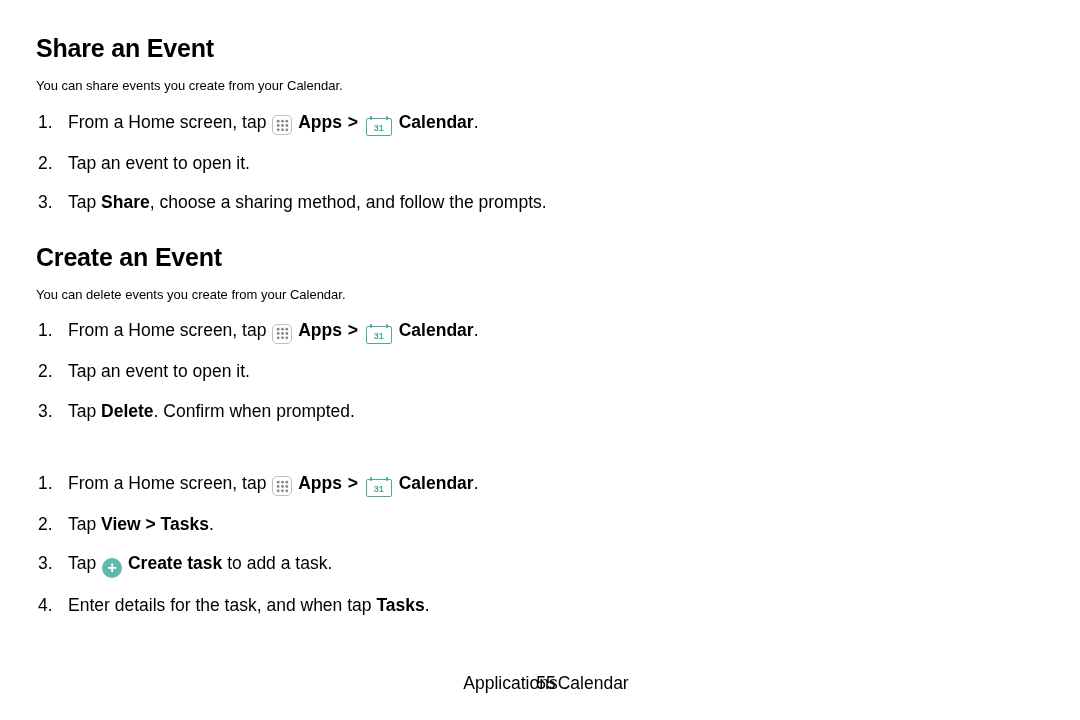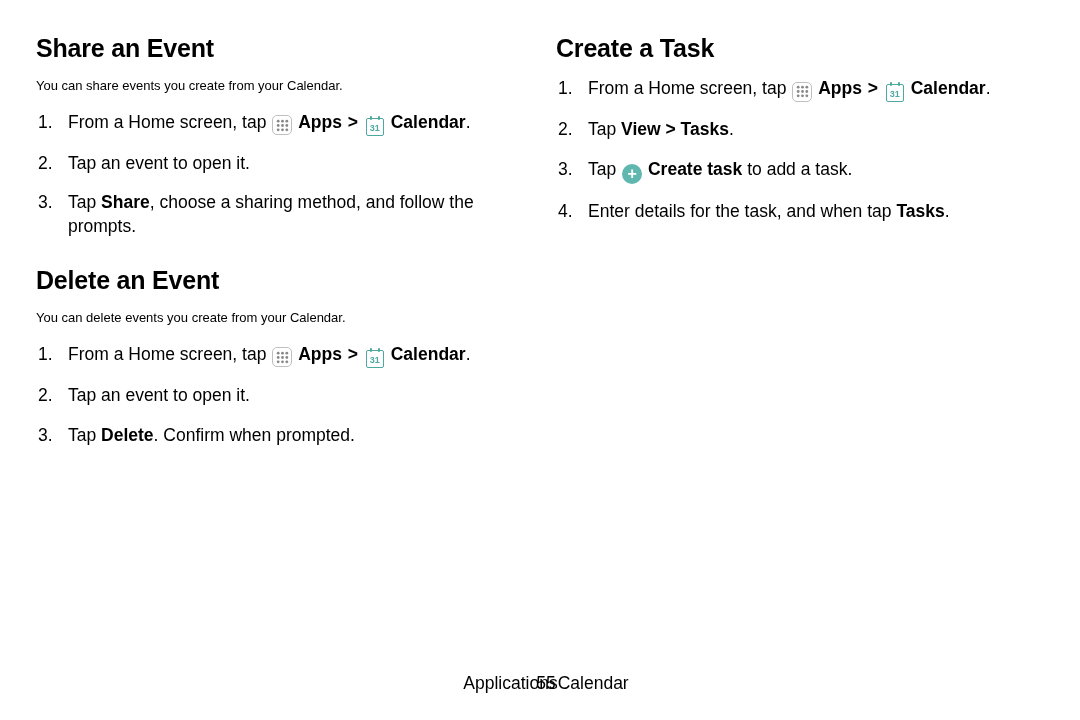--- a/index.html
+++ b/index.html
@@ -11,21 +11,22 @@
       width: 1080px;
       height: 720px;
       font-family: Arial, Helvetica, sans-serif;
       color: #000;
       background: #fff;
       position: relative;
       padding: 34px 36px 0 36px;
     }
     .columns {
       display: flex;
-      gap: 32px;
+      gap: 20px;
+      flex-direction: column;
     }
     .col {
       flex: 1;
       min-width: 0;
     }
     h2.section-heading {
       font-size: 25px;
       font-weight: 700;
       margin-bottom: 14px;
       letter-spacing: -0.2px;
@@ -70,21 +71,21 @@
     }
     .icon-apps svg {
       width: 13px;
       height: 13px;
     }
     .icon-calendar {
       display: inline-flex;
       flex-direction: column;
       align-items: center;
       justify-content: center;
-      width: 18px;
+      width: 26px;
       height: 18px;
       border: 1.2px solid #4fa8a0;
       border-radius: 2px;
       vertical-align: -3px;
       margin: 0 2px;
       position: relative;
       color: #4fa8a0;
       font-size: 9px;
       font-weight: 700;
       line-height: 1;
@@ -173,21 +174,21 @@
           </span>
         <span class="b">Apps</span><span class="chevron"> &gt; </span><span class="icon-calendar">31</span>
         <span class="b">Calendar</span><span>.</span>
       </li>
       <li>Tap an event to open it.</li>
       <li>
         <span>Tap </span><span class="b">Share</span><span>, choose a sharing method, and follow the prompts.</span>
       </li>
     </ol>
 
-    <h2 class="section-heading">Delete an Event</h2>
+    <h2 class="section-heading">Create an Event</h2>
     <p class="intro">You can delete events you create from your Calendar.</p>
     <ol class="steps">
       <li>
         <span>From a Home screen, tap </span><span class="icon-apps">
             <svg viewBox="0 0 12 12">
               <g fill="#888">
                 <circle cx="2" cy="2" r="1.3"></circle>
                 <circle cx="6" cy="2" r="1.3"></circle>
                 <circle cx="10" cy="2" r="1.3"></circle>
                 <circle cx="2" cy="6" r="1.3"></circle>
@@ -203,21 +204,20 @@
         <span class="b">Calendar</span><span>.</span>
       </li>
       <li>Tap an event to open it.</li>
       <li>
         <span>Tap </span><span class="b">Delete</span><span>. Confirm when prompted.</span>
       </li>
     </ol>
   </div>
 
   <div class="col">
-    <h2 class="section-heading">Create a Task</h2>
     <ol class="steps">
       <li>
         <span>From a Home screen, tap </span><span class="icon-apps">
             <svg viewBox="0 0 12 12">
               <g fill="#888">
                 <circle cx="2" cy="2" r="1.3"></circle>
                 <circle cx="6" cy="2" r="1.3"></circle>
                 <circle cx="10" cy="2" r="1.3"></circle>
                 <circle cx="2" cy="6" r="1.3"></circle>
                 <circle cx="6" cy="6" r="1.3"></circle>

